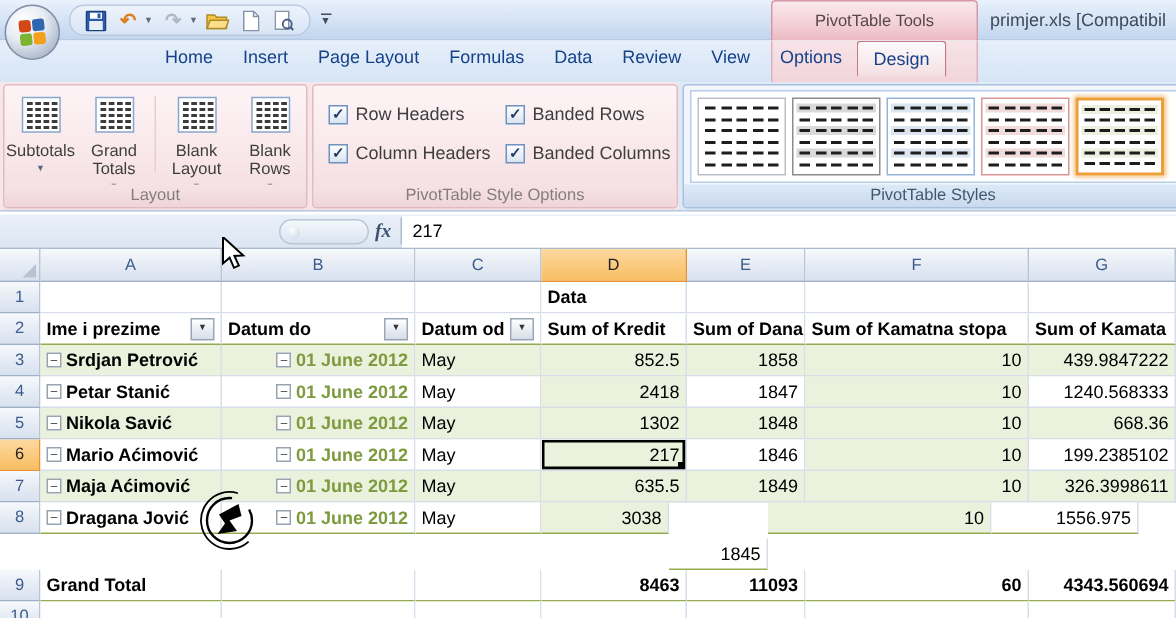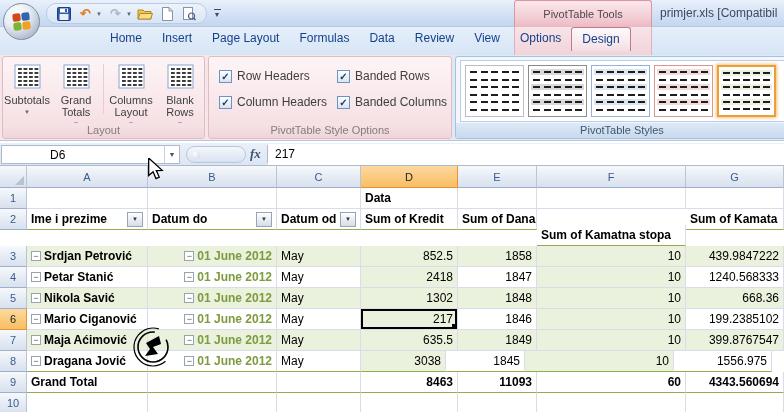--- a/index.html
+++ b/index.html
@@ -257,21 +257,21 @@
                 <rect x="20.5" y="12" width="3.8" height="2" fill="#3c3c3c"></rect>
                 <rect x="4" y="16" width="3.8" height="2" fill="#3c3c3c"></rect>
                 <rect x="9.5" y="16" width="3.8" height="2" fill="#3c3c3c"></rect>
                 <rect x="15" y="16" width="3.8" height="2" fill="#3c3c3c"></rect>
                 <rect x="20.5" y="16" width="3.8" height="2" fill="#3c3c3c"></rect>
                 <rect x="4" y="20" width="3.8" height="2" fill="#3c3c3c"></rect>
                 <rect x="9.5" y="20" width="3.8" height="2" fill="#3c3c3c"></rect>
                 <rect x="15" y="20" width="3.8" height="2" fill="#3c3c3c"></rect>
                 <rect x="20.5" y="20" width="3.8" height="2" fill="#3c3c3c"></rect>
               </svg></span>
-            <span>Columns Layout</span>
+            <span>Blank Layout</span>
             <span class="bb-arrow">▼</span>
           </div>
           <div class="bigbtn">
             <span><svg width="27" height="25" viewBox="0 0 27 25">
                 <rect x="1" y="1" width="25" height="23" fill="#fff" stroke="#89A6CA"></rect>
                 <rect x="4" y="4" width="3.8" height="2" fill="#3c3c3c"></rect>
                 <rect x="9.5" y="4" width="3.8" height="2" fill="#3c3c3c"></rect>
                 <rect x="15" y="4" width="3.8" height="2" fill="#3c3c3c"></rect>
                 <rect x="20.5" y="4" width="3.8" height="2" fill="#3c3c3c"></rect>
                 <rect x="4" y="8" width="3.8" height="2" fill="#3c3c3c"></rect>
@@ -539,24 +539,20 @@
               <div class="dash"></div>
               <div class="dash"></div>
             </div>
           </div>
         </div>
       <div class="grp-cap blue">PivotTable Styles</div>
     </div>
   </div>
 
   <div class="fbar">
-    <div class="namebox">
-      <span class="nbtext">D6</span>
-      <span class="nb-arrow">▼</span>
-    </div>
     <div class="pill">
         <span class="dot"></span>
       </div>
     <div class="fx">fx</div>
     <div class="fdiv"></div>
     <div class="fvalue">217</div>
   </div>
 
   <div class="grid" id="grid">
       <div class="hrow">
@@ -594,21 +590,21 @@
         <div class="cell b gb" style="width: 84px; height: 21px;">
           <span>Datum od</span>
           <div class="filter">▼</div>
         </div>
         <div class="cell b gb" style="width: 97px; height: 21px; text-align: center;">
           <span>Sum of Kredit</span>
         </div>
         <div class="cell b gb" style="width: 79px; height: 21px;">
           <span>Sum of Dana</span>
         </div>
-        <div class="cell b gb" style="width: 149px; height: 21px; margin-top: 16px;">
+        <div class="cell b gb" style="width: 149px; height: 21px;">
           <span>Sum of Kamatna stopa</span>
         </div>
         <div class="cell b gb" style="width: 98px; height: 21px;">
           <span>Sum of Kamata</span>
         </div>
       </div>
       <div class="grow">
         <div class="rnum" style="width: 27px; height: 21px;">3</div>
         <div class="cell band b" style="width: 121px; height: 21px;">
           <div class="minus">−</div>
@@ -683,21 +679,21 @@
           <span>10</span>
         </div>
         <div class="cell band num" style="width: 98px; height: 21px;">
           <span>668.36</span>
         </div>
       </div>
       <div class="grow">
         <div class="rnum selr" style="width: 27px; height: 21px;">6</div>
         <div class="cell b" style="width: 121px; height: 21px;">
           <div class="minus">−</div>
-          <span>Mario Ciganović</span>
+          <span>Mario Aćimović</span>
         </div>
         <div class="cell date" style="width: 129px; height: 21px;">
           <div class="minus">−</div>
           <span>01 June 2012</span>
         </div>
         <div class="cell" style="width: 84px; height: 21px;">
           <span>May</span>
         </div>
         <div class="cell band num sel" style="width: 97px; height: 21px;">
           <span>217</span>
@@ -728,40 +724,40 @@
         <div class="cell band num" style="width: 97px; height: 21px;">
           <span>635.5</span>
         </div>
         <div class="cell band num" style="width: 79px; height: 21px;">
           <span>1849</span>
         </div>
         <div class="cell band num" style="width: 149px; height: 21px;">
           <span>10</span>
         </div>
         <div class="cell band num" style="width: 98px; height: 21px;">
-          <span>399.8767547</span>
+          <span>326.3998611</span>
         </div>
       </div>
       <div class="grow">
         <div class="rnum" style="width: 27px; height: 21px;">8</div>
         <div class="cell b gb" style="width: 121px; height: 21px;">
           <div class="minus">−</div>
           <span>Dragana Jović</span>
         </div>
         <div class="cell date gb" style="width: 129px; height: 21px;">
           <div class="minus">−</div>
           <span>01 June 2012</span>
         </div>
         <div class="cell gb" style="width: 84px; height: 21px;">
           <span>May</span>
         </div>
         <div class="cell band num gb" style="width: 85px; height: 21px;">
           <span>3038</span>
         </div>
-        <div class="cell num gb" style="width: 79px; height: 21px;">
+        <div class="cell num gb" style="width: 66px; height: 21px; margin-top: 24px;">
           <span>1845</span>
         </div>
         <div class="cell band num gb" style="width: 149px; height: 21px;">
           <span>10</span>
         </div>
         <div class="cell num gb" style="width: 98px; height: 21px;">
           <span>1556.975</span>
         </div>
       </div>
       <div class="grow">

